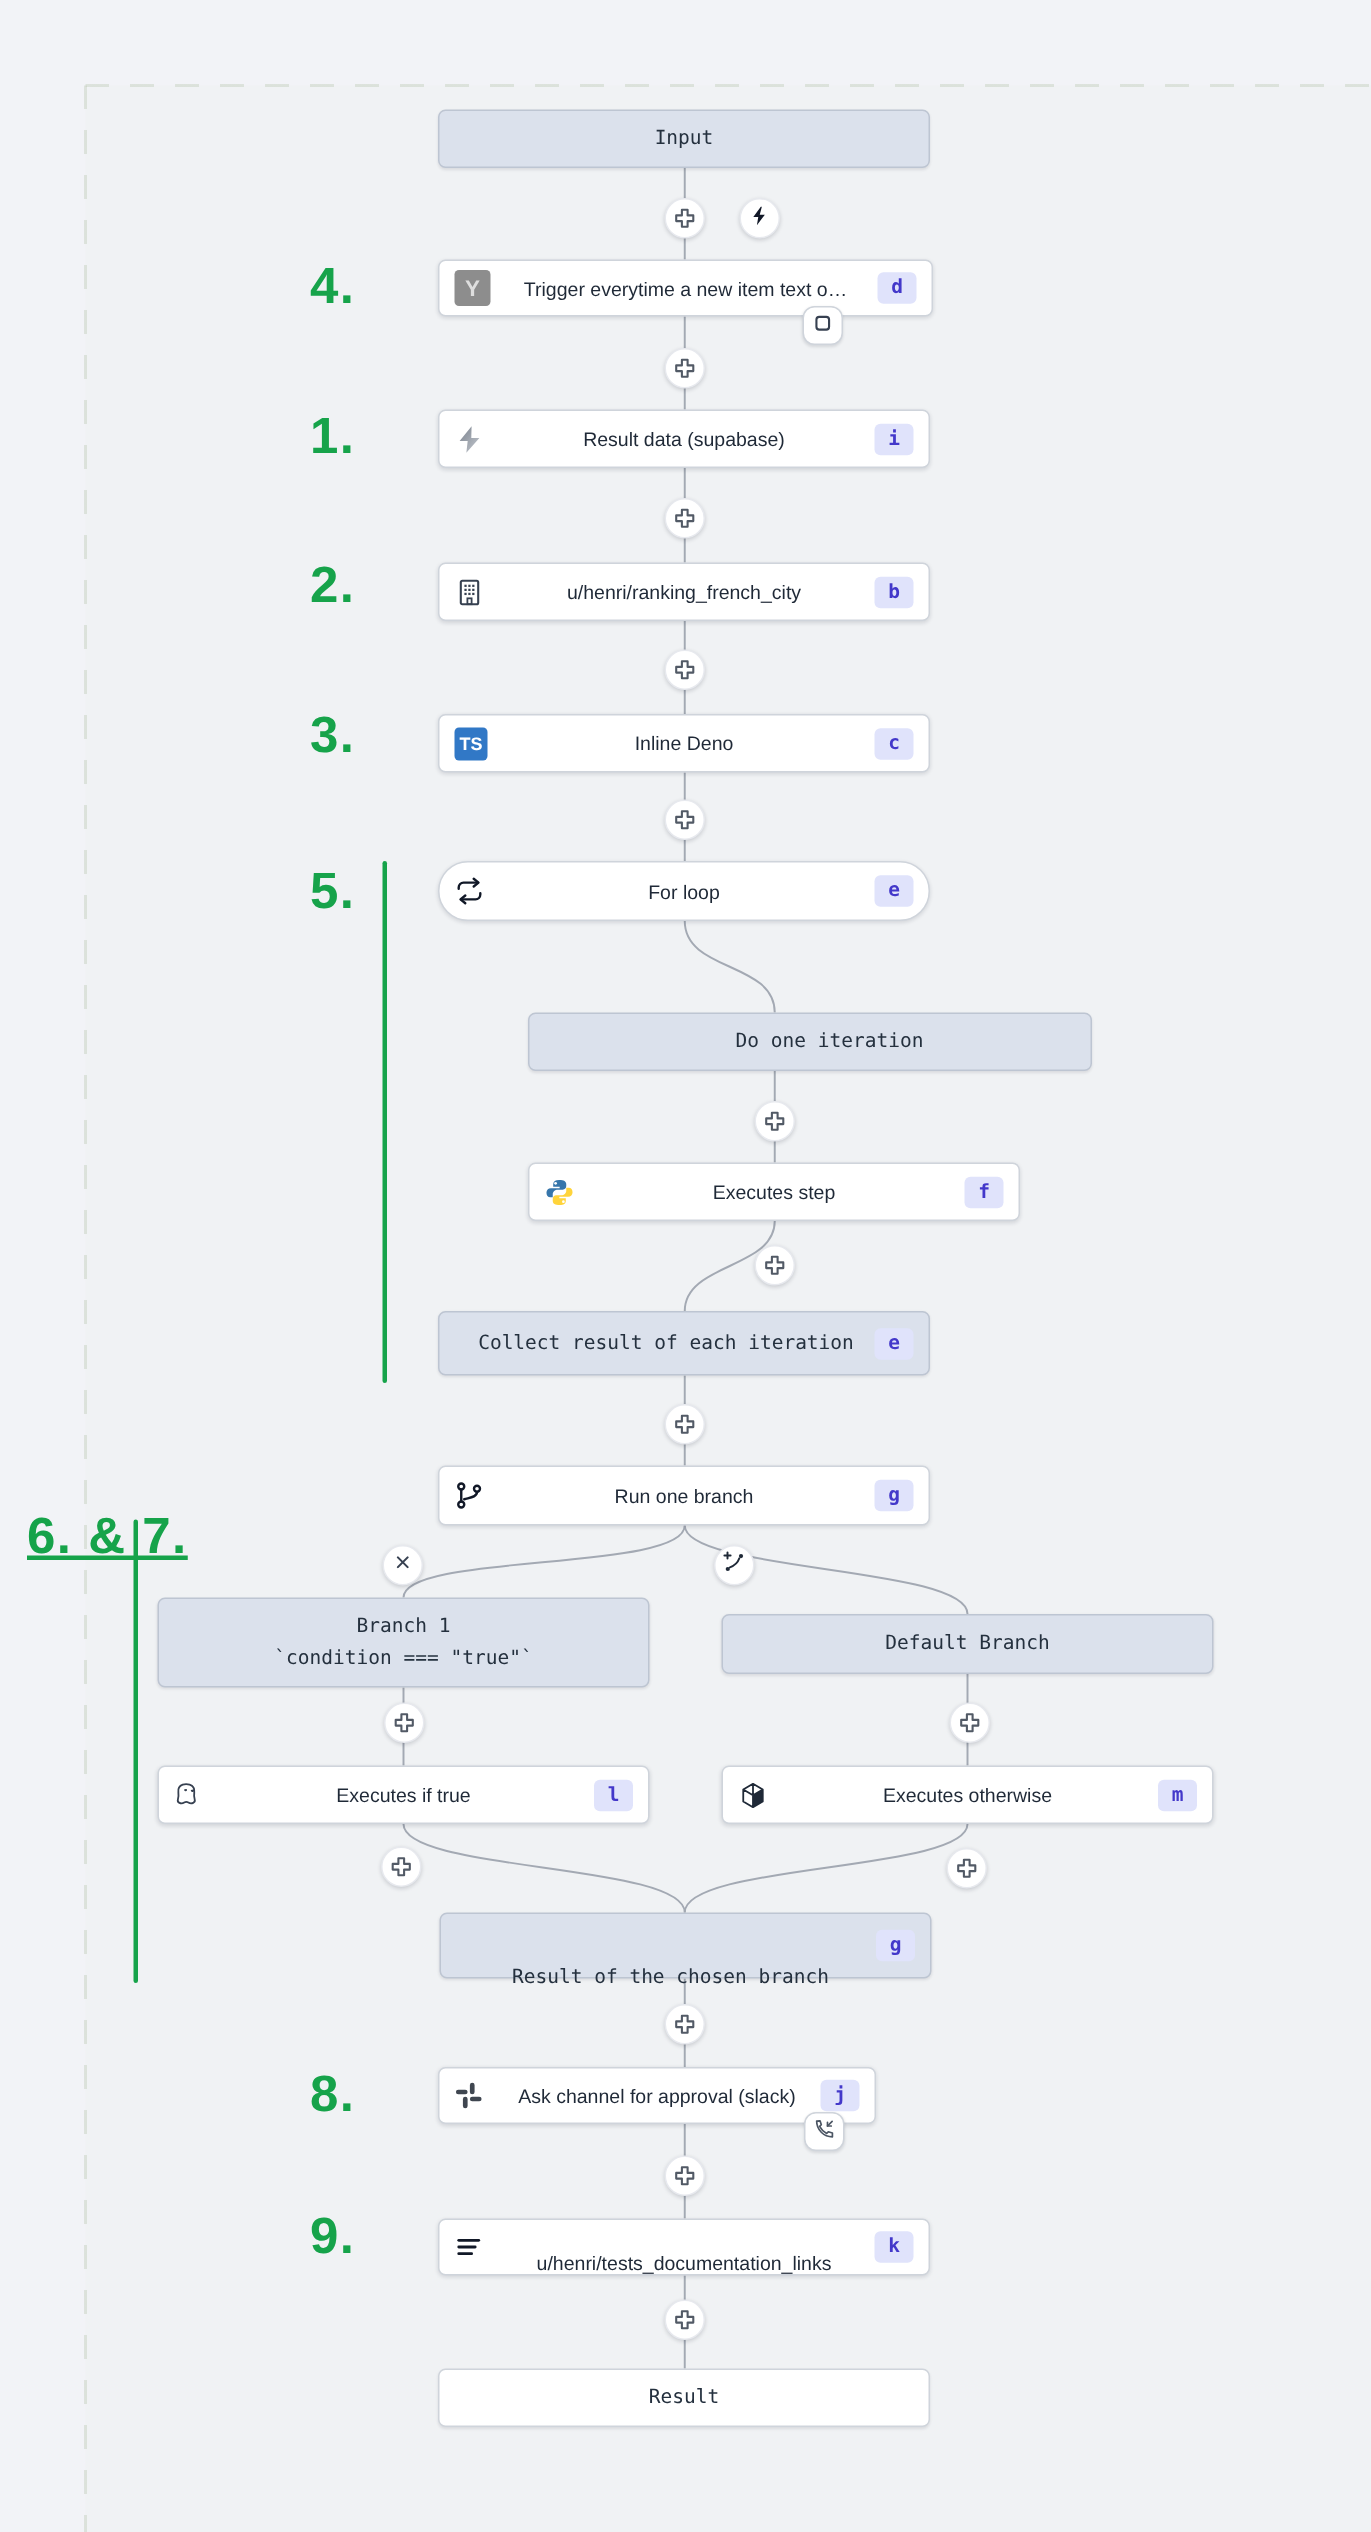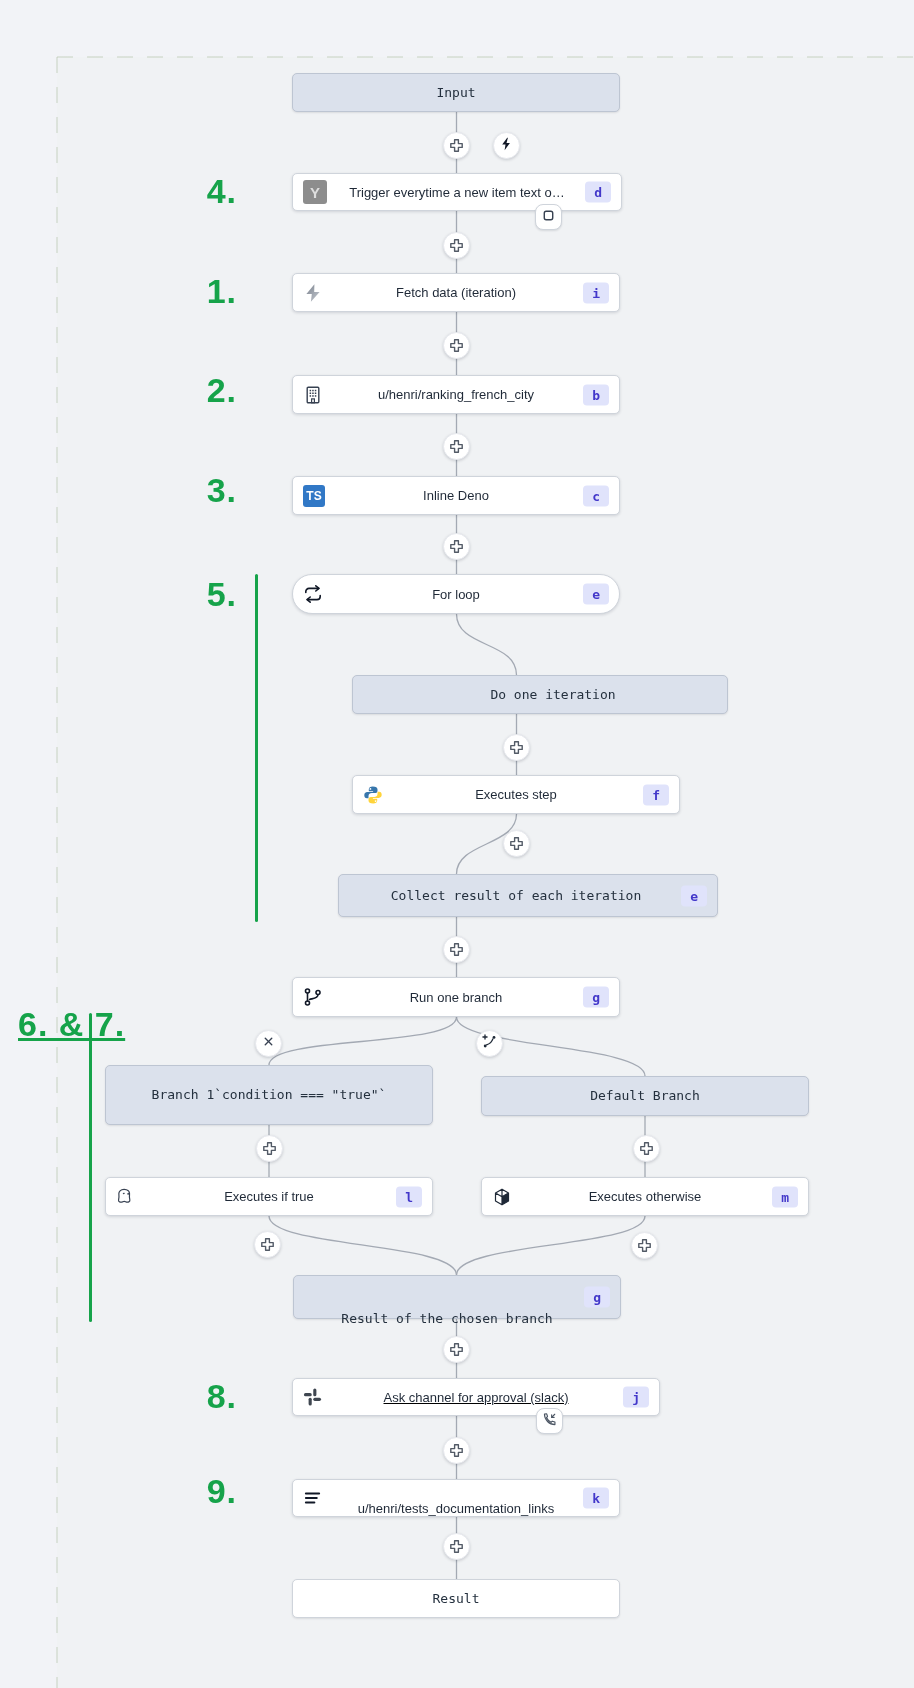--- a/index.html
+++ b/index.html
@@ -77,21 +77,21 @@
     <svg width="20" height="20" viewBox="0 0 20 20">
         <defs>
           <linearGradient id="sb" x1="0" y1="0" x2="1" y2="1">
             <stop offset="0" stop-color="#7b828d"></stop>
             <stop offset="1" stop-color="#c4c9d0"></stop>
           </linearGradient>
         </defs>
         <path d="M11.4 1.2 L3.4 11 h5.4 l-.9 7.8 L16.6 9 h-5.4 z" fill="url(#sb)"></path>
       </svg>
   </span>
-  <span class="nlabel">Fetch data (iteration)</span>
+  <span class="nlabel">Result data (supabase)</span>
   <span class="badge">i</span>
 </div>
 
 <div class="node" style="left:292px;top:375px;width:328px;height:39px;">
   <span class="icon">
     <svg width="20" height="20" viewBox="0 0 20 20">
         <rect x="4.2" y="2.2" width="11.6" height="15.6" rx="1" fill="#fff" stroke="#374151" stroke-width="1.4"></rect>
         <g fill="#374151">
           <rect x="6.6" y="4.8" width="1.5" height="1.5"></rect>
           <rect x="9.2" y="4.8" width="1.5" height="1.5"></rect>
@@ -141,40 +141,40 @@
         <path fill="#3776ab" d="M9.8 1.6 c-2.6 0-4 1-4 2.9 V6.2 h4.3 v.9 H4.3 c-1.9 0-3 1.3-3 3.1 0 1.7.9 3 2.6 3 h1.6 v-2.1 c0-1.7 1.5-3 3.3-3 h3.3 c1.5 0 2.4-1 2.4-2.4 V4.5 c0-1.9-1.5-2.9-4.7-2.9 z"></path>
         <circle cx="7.4" cy="3.9" r=".9" fill="#fff"></circle>
         <path fill="#ffd43b" d="M10.2 18.4 c2.6 0 4-1 4-2.9 v-1.7 h-4.3 v-.9 h5.8 c1.9 0 3-1.3 3-3.1 0-1.7-.9-3-2.6-3 h-1.6 v2.1 c0 1.7-1.5 3-3.3 3 H7.9 c-1.5 0-2.4 1-2.4 2.4 v1.2 c0 1.9 1.5 2.9 4.7 2.9 z"></path>
         <circle cx="12.6" cy="16.1" r=".9" fill="#fff"></circle>
       </svg>
   </span>
   <span class="nlabel">Executes step</span>
   <span class="badge">f</span>
 </div>
 
-<div class="module" style="left:292px;top:874px;width:380px;height:43px;margin-left:46px;">
+<div class="module" style="left:292px;top:874px;width:328px;height:43px;">
   <span class="mlabel" style="margin-right:24px;">Collect result of each iteration</span>
   <span class="badge">e</span>
 </div>
 
 <div class="node" style="left:292px;top:977px;width:328px;height:40px;">
   <span class="icon">
     <svg width="20" height="20" viewBox="0 0 20 20" fill="none" stroke="#111827" stroke-width="1.6" stroke-linecap="round">
         <circle cx="4.5" cy="4" r="2"></circle>
         <circle cx="4.5" cy="16" r="2"></circle>
         <circle cx="15" cy="5.5" r="2"></circle>
         <path d="M4.5 6.2 V14"></path>
         <path d="M15 7.7 c0 3.6 -5.5 3.8 -8.5 4.8"></path>
       </svg>
   </span>
   <span class="nlabel">Run one branch</span>
   <span class="badge">g</span>
 </div>
 
-<div class="module" style="left:105px;top:1065px;width:328px;height:60px;flex-direction:row;">
+<div class="module" style="left:105px;top:1065px;width:328px;height:60px;flex-direction:column;">
   <span class="mlabel">Branch 1</span>
   <span class="mlabel">`condition === "true"`</span>
 </div>
 
 <div class="module" style="left:481px;top:1076px;width:328px;height:40px;">
   <span class="mlabel">Default Branch</span>
 </div>
 
 <div class="node" style="left:105px;top:1177px;width:328px;height:39px;">
   <span class="icon">
@@ -197,21 +197,21 @@
   </span>
   <span class="nlabel">Executes otherwise</span>
   <span class="badge">m</span>
 </div>
 
 <div class="module" style="left:293px;top:1275px;width:328px;height:44px;">
   <span class="mlabel" style="margin-right:20px;margin-top:44px;">Result of the chosen branch</span>
   <span class="badge">g</span>
 </div>
 
-<div class="node" style="left:292px;top:1378px;width:368px;height:38px;text-decoration:underline;">
+<div class="node" style="left:292px;top:1378px;width:292px;height:38px;">
   <span class="icon">
     <svg width="19" height="19" viewBox="0 0 20 20" fill="#3f4650">
         <rect x="10.8" y="1" width="3.3" height="8.2" rx="1.65"></rect>
         <rect x="10.8" y="10.8" width="8.2" height="3.3" rx="1.65"></rect>
         <rect x="5.9" y="10.8" width="3.3" height="8.2" rx="1.65"></rect>
         <rect x="1" y="5.9" width="8.2" height="3.3" rx="1.65"></rect>
       </svg>
   </span>
   <span class="nlabel">Ask channel for approval (slack)</span>
   <span class="badge">j</span>

